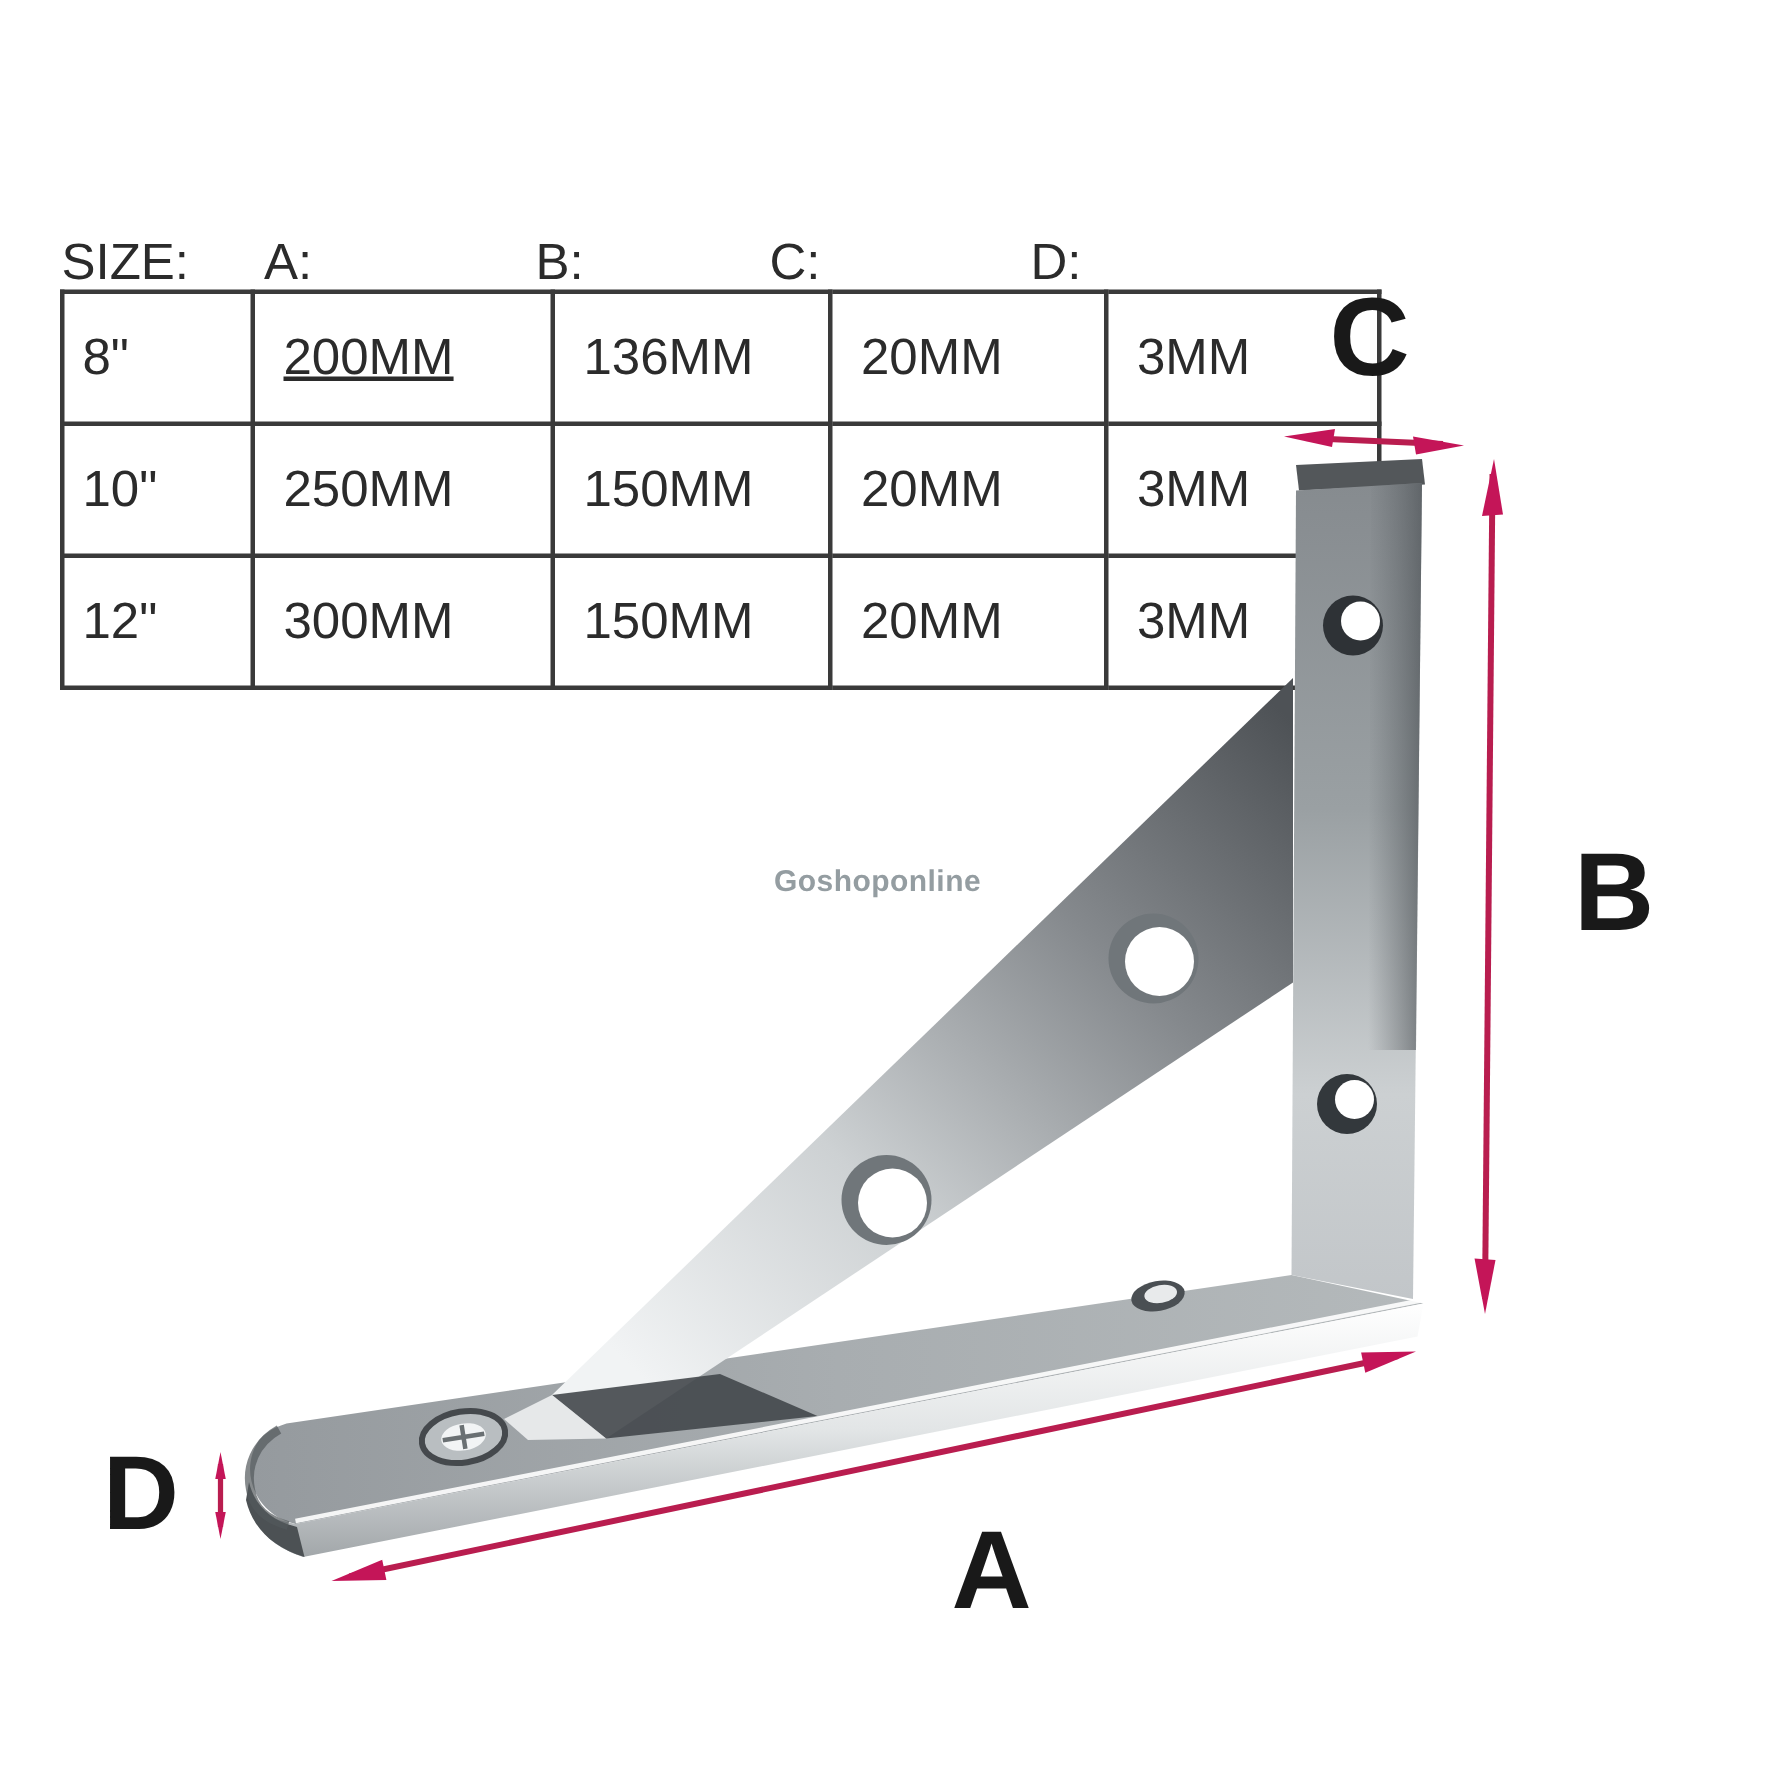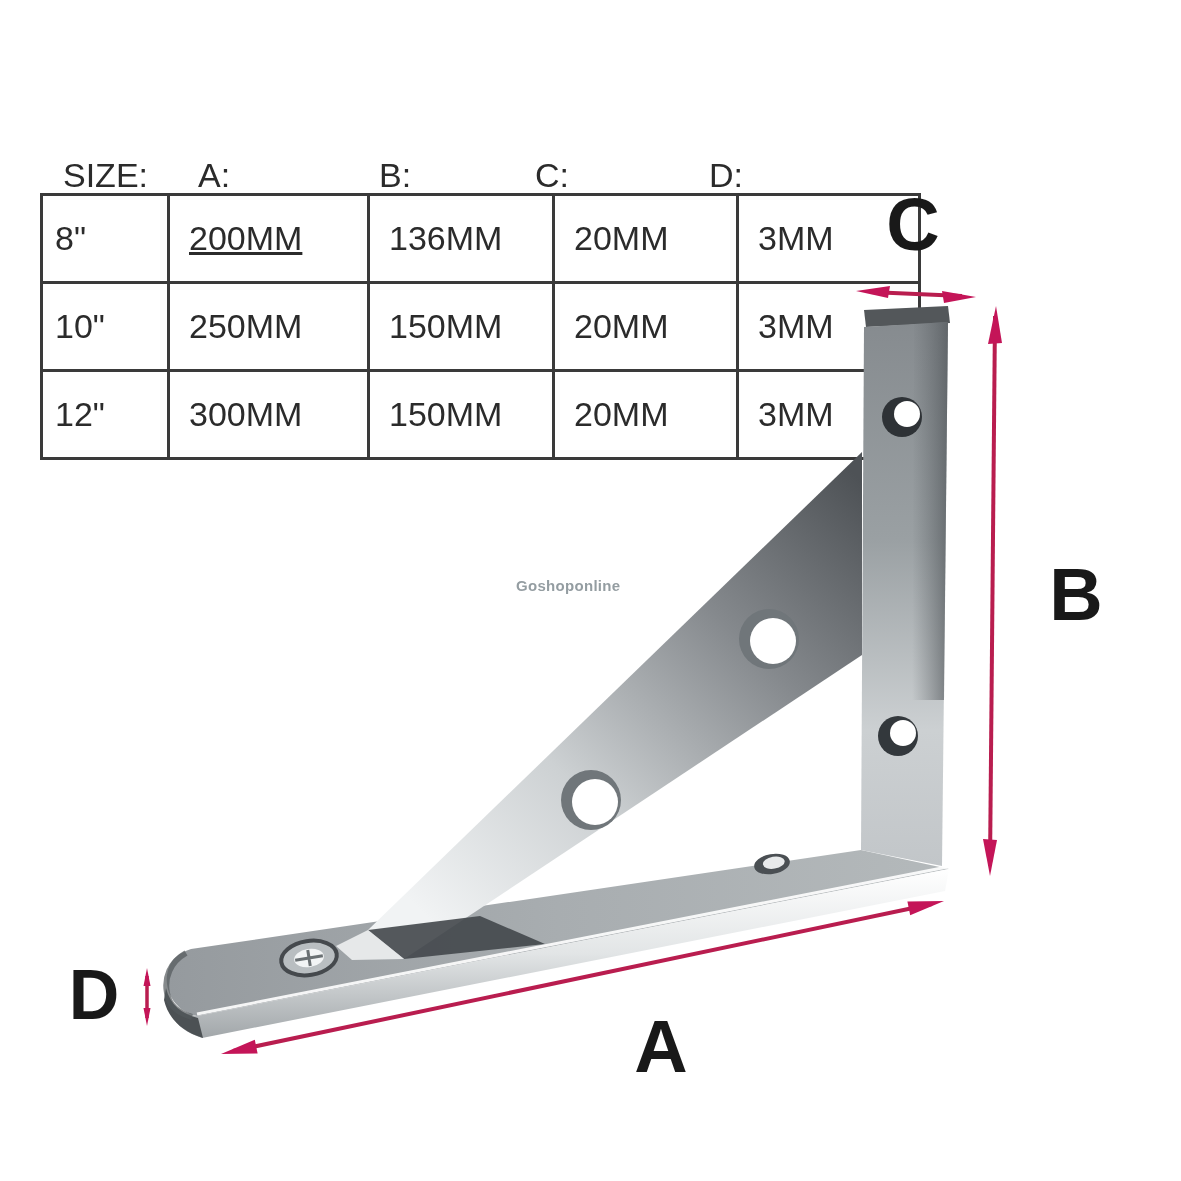--- a/index.html
+++ b/index.html
@@ -12,21 +12,20 @@
   }
   .stage{position:absolute;inset:0;}
 
   
   .tbl-headers span{
     position:absolute;
     top:156px;
     font-size:34px;
     color:#2b2b2b;
     white-space:nowrap;
-    margin-left:22px;
   }
   table.size-table{
     position:absolute;
     left:40px;top:193px;
     border-collapse:collapse;
     table-layout:fixed;
   }
   table.size-table td{
     border:3px solid #3a3a3a;
     height:85px;
@@ -45,21 +44,21 @@
   .dim-label{
     font-family:"Liberation Sans", sans-serif;
     font-weight:bold;
     font-size:74px;
     fill:#191919;
   }
   .dim-label-d{font-size:70px;}
   .watermark{
     position:absolute;
     left:516px;top:577px;
-    font-size:15px;
+    font-size:20px;
     font-weight:bold;
     color:#8f989d;
     letter-spacing:.3px;
     opacity:.95;
     filter:blur(.3px);
     white-space:nowrap;
   }
 </style>
 </head>
 <body>

